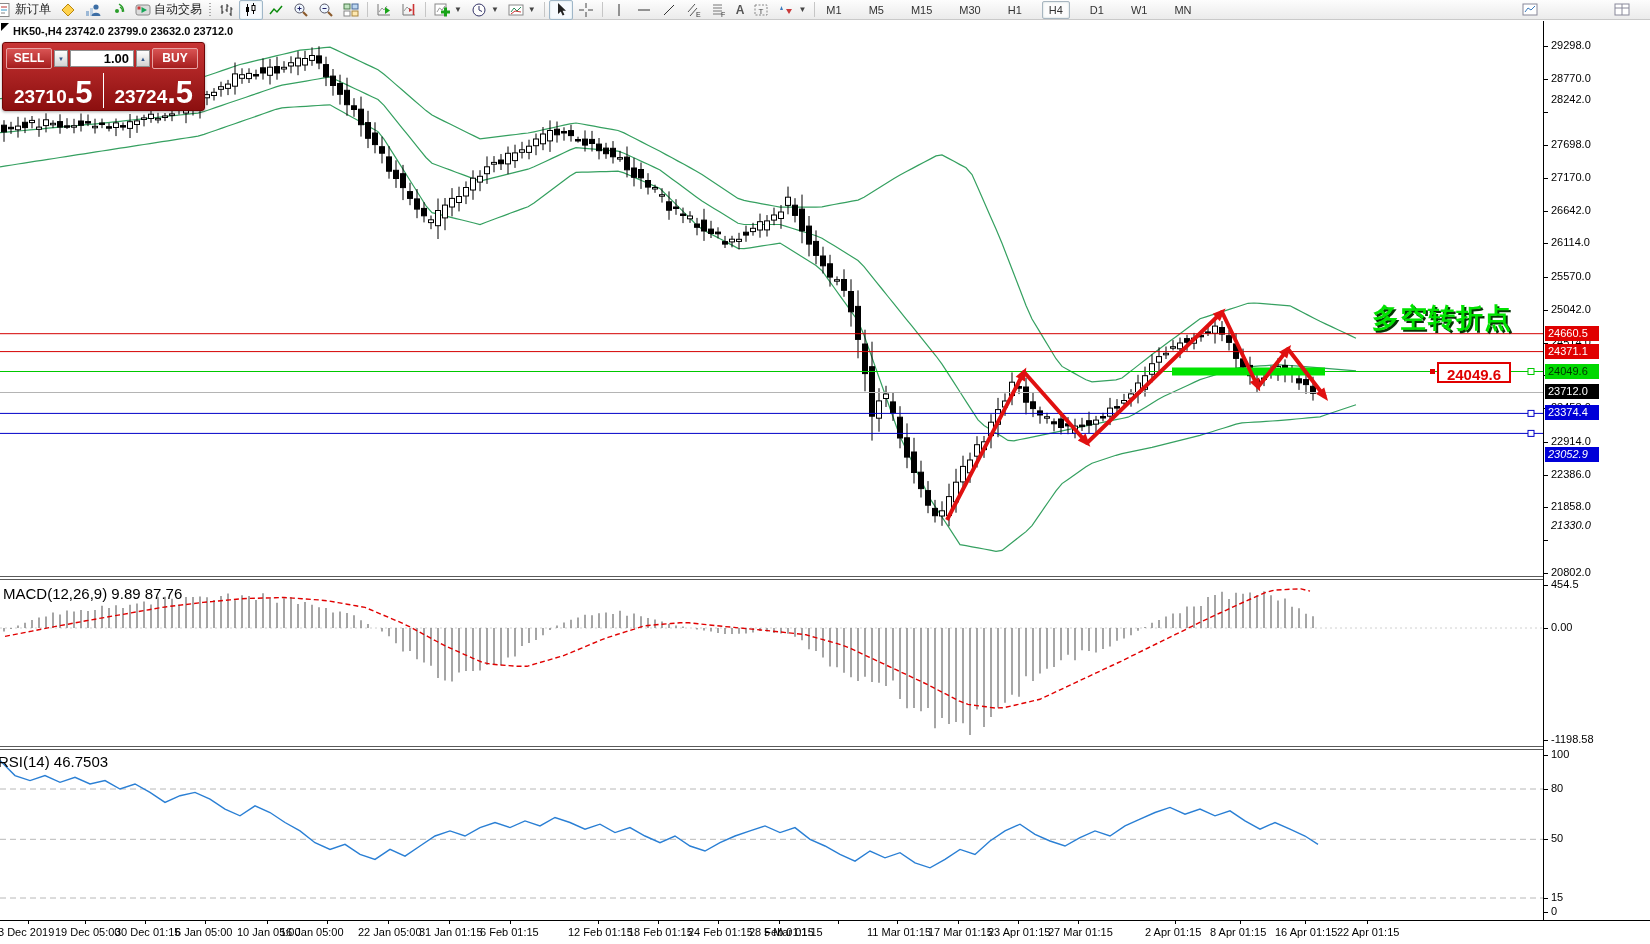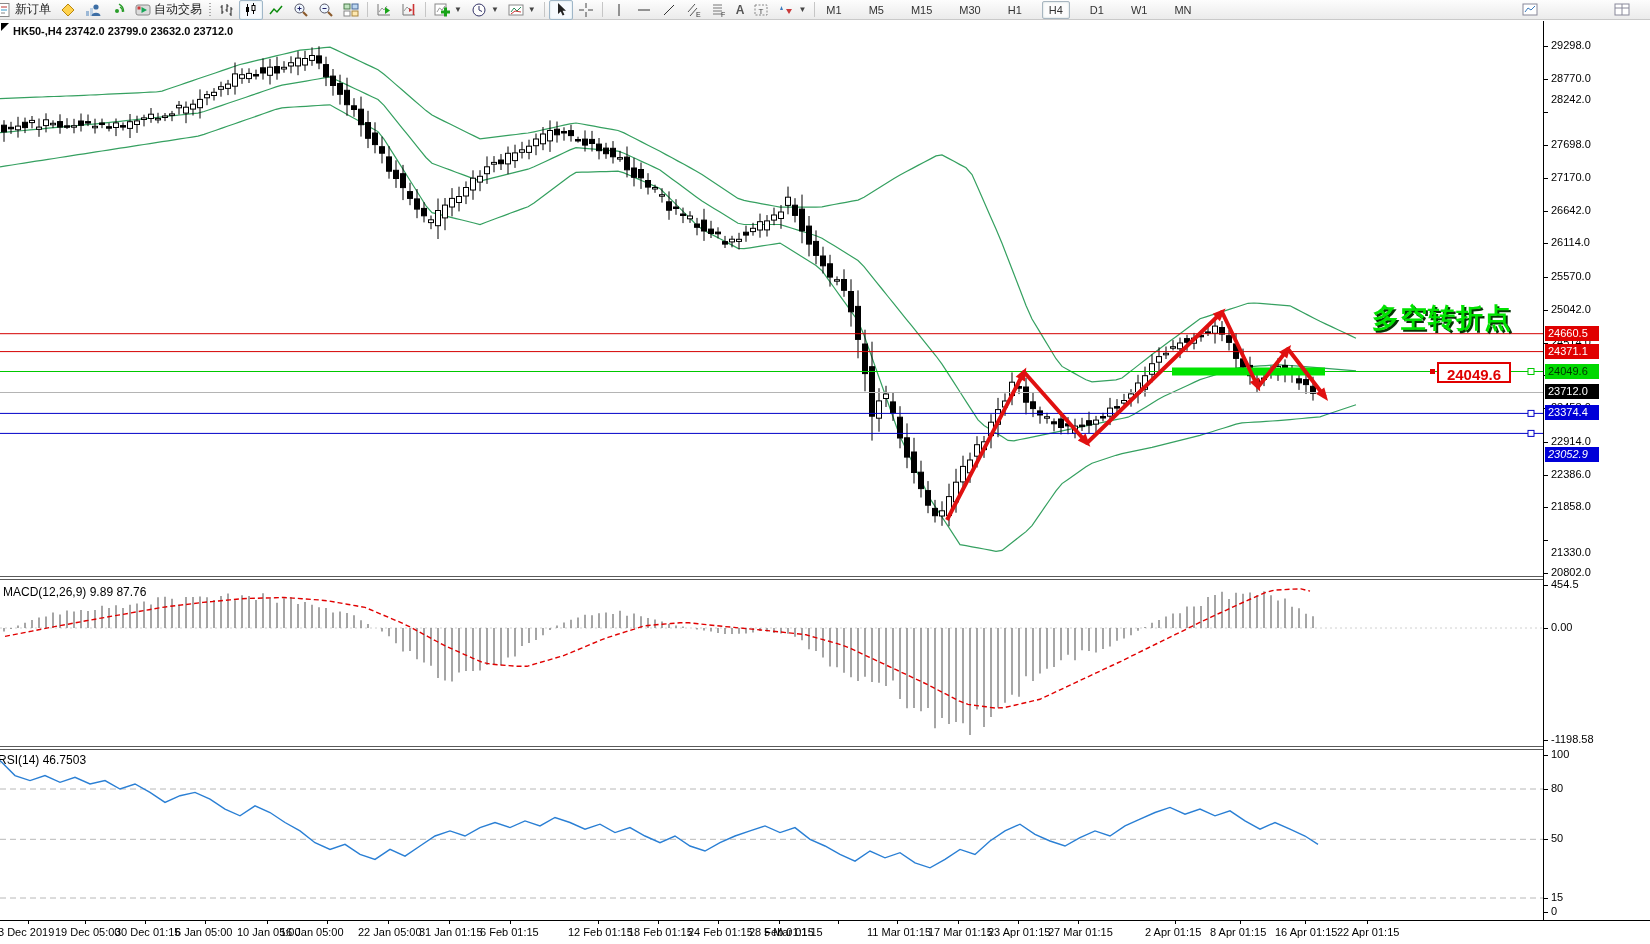--- a/index.html
+++ b/index.html
@@ -19,21 +19,21 @@
   .tf{padding:0 6px;height:16px;line-height:16px;font-size:11px;color:#333;border:1px solid transparent;border-radius:2px;}
   .tf.active{background:#fcfcfc;border-color:#a8b6c0;box-shadow:inset 0 0 2px #bcc;}
   .tr-abs{position:absolute;top:2px;}
   
   .plot{position:absolute;left:0;top:21px;width:1543px;height:899px;background:#fff;}
   svg.pane{position:absolute;left:0;display:block;}
   .psep{position:absolute;left:0;width:1543px;height:2px;border-top:1px solid #5a5a5a;border-bottom:1px solid #5a5a5a;background:#fff;}
   .time-axis-line{position:absolute;left:0;top:920px;width:1650px;height:1px;background:#000;}
   .symbol-info{position:absolute;left:13px;top:25px;font-size:11px;font-weight:bold;color:#0a0a0a;white-space:nowrap;}
   .marker{position:absolute;left:1px;top:23px;width:0;height:0;border-top:8px solid #000;border-right:8px solid transparent;}
-  .pane-label{position:absolute;font-size:12px;color:#000;white-space:nowrap;}
+  .pane-label{position:absolute;font-size:15px;color:#000;white-space:nowrap;}
   
   .paxis{position:absolute;left:1543px;top:21px;width:107px;height:899px;background:#fff;border-left:1px solid #000;box-sizing:border-box;}
   .ptick{position:absolute;left:7px;font-size:11px;color:#000;white-space:nowrap;}
   .pmark{position:absolute;left:0;width:4px;height:1px;background:#000;}
   .pbadge{position:absolute;left:1px;min-width:48px;padding:0 3px;height:15px;line-height:15px;font-size:11px;text-align:left;white-space:nowrap;}
   
   .tlabel{position:absolute;top:926px;font-size:11px;color:#000;white-space:nowrap;}
   .tmark{position:absolute;top:920px;width:1px;height:4px;background:#000;}
   
   .trade-panel{position:absolute;left:2px;top:42px;width:203px;height:69px;border:1px solid #6d0505;border-radius:3px;
@@ -890,20 +890,34 @@
       </svg>
   </div>
 
   <div class="psep" style="top:576px"></div>
   <div class="psep" style="top:746px"></div>
   <div class="time-axis-line"></div>
 
   <div class="marker"></div>
   <div class="symbol-info">HK50-,H4  23742.0 23799.0 23632.0 23712.0</div>
 
+  <div class="trade-panel">
+    <div class="tp-row1">
+      <div class="tp-btn">SELL</div>
+      <div class="tp-spin">▼</div>
+      <input class="tp-vol" value="1.00" style="">
+      <div class="tp-spin">▲</div>
+      <div class="tp-btn">BUY</div>
+    </div>
+    <div class="tp-row2">
+      <div class="tp-price"><span class="tp-main">23710</span><span class="tp-frac">.5</span></div>
+      <div class="tp-div"></div>
+      <div class="tp-price"><span class="tp-main">23724</span><span class="tp-frac">.5</span></div>
+    </div>
+  </div>
 
   <div class="annotation">多空转折点</div>
   <div class="callout">24049.6</div>
   <div class="callout-handle"></div>
 
   <div class="pane-label" style="left:3px;top:585px">MACD(12,26,9) 9.89 87.76</div>
   <div class="pane-label" style="left:-2px;top:753px">RSI(14) 46.7503</div>
 
   <div class="paxis" id="price-axis">
       <div class="pmark" style="top: 25px;"></div>
@@ -930,21 +944,21 @@
       <div class="ptick" style="top: 347.488px;">23986.0</div>
       <div class="pmark" style="top: 387.238px;"></div>
       <div class="ptick" style="top: 380.238px;">23458.0</div>
       <div class="pmark" style="top: 420.981px;"></div>
       <div class="ptick" style="top: 413.981px;">22914.0</div>
       <div class="pmark" style="top: 453.731px;"></div>
       <div class="ptick" style="top: 446.731px;">22386.0</div>
       <div class="pmark" style="top: 486.481px;"></div>
       <div class="ptick" style="top: 479.481px;">21858.0</div>
       <div class="pmark" style="top: 519.231px;"></div>
-      <div class="ptick" style="top: 525px;">21330.0</div>
+      <div class="ptick" style="top: 498px; font-style: italic;">21330.0</div>
       <div class="pmark" style="top: 551.982px;"></div>
       <div class="ptick" style="top: 544.982px;">20802.0</div>
       <div class="pmark" style="top: 564.384px;"></div>
       <div class="ptick" style="top: 557.384px;">454.5</div>
       <div class="pmark" style="top: 607px;"></div>
       <div class="ptick" style="top: 600px;">0.00</div>
       <div class="pmark" style="top: 719.384px;"></div>
       <div class="ptick" style="top: 712.384px;">-1198.58</div>
       <div class="pmark" style="top: 734.46px;"></div>
       <div class="ptick" style="top: 727.46px;">100</div>

